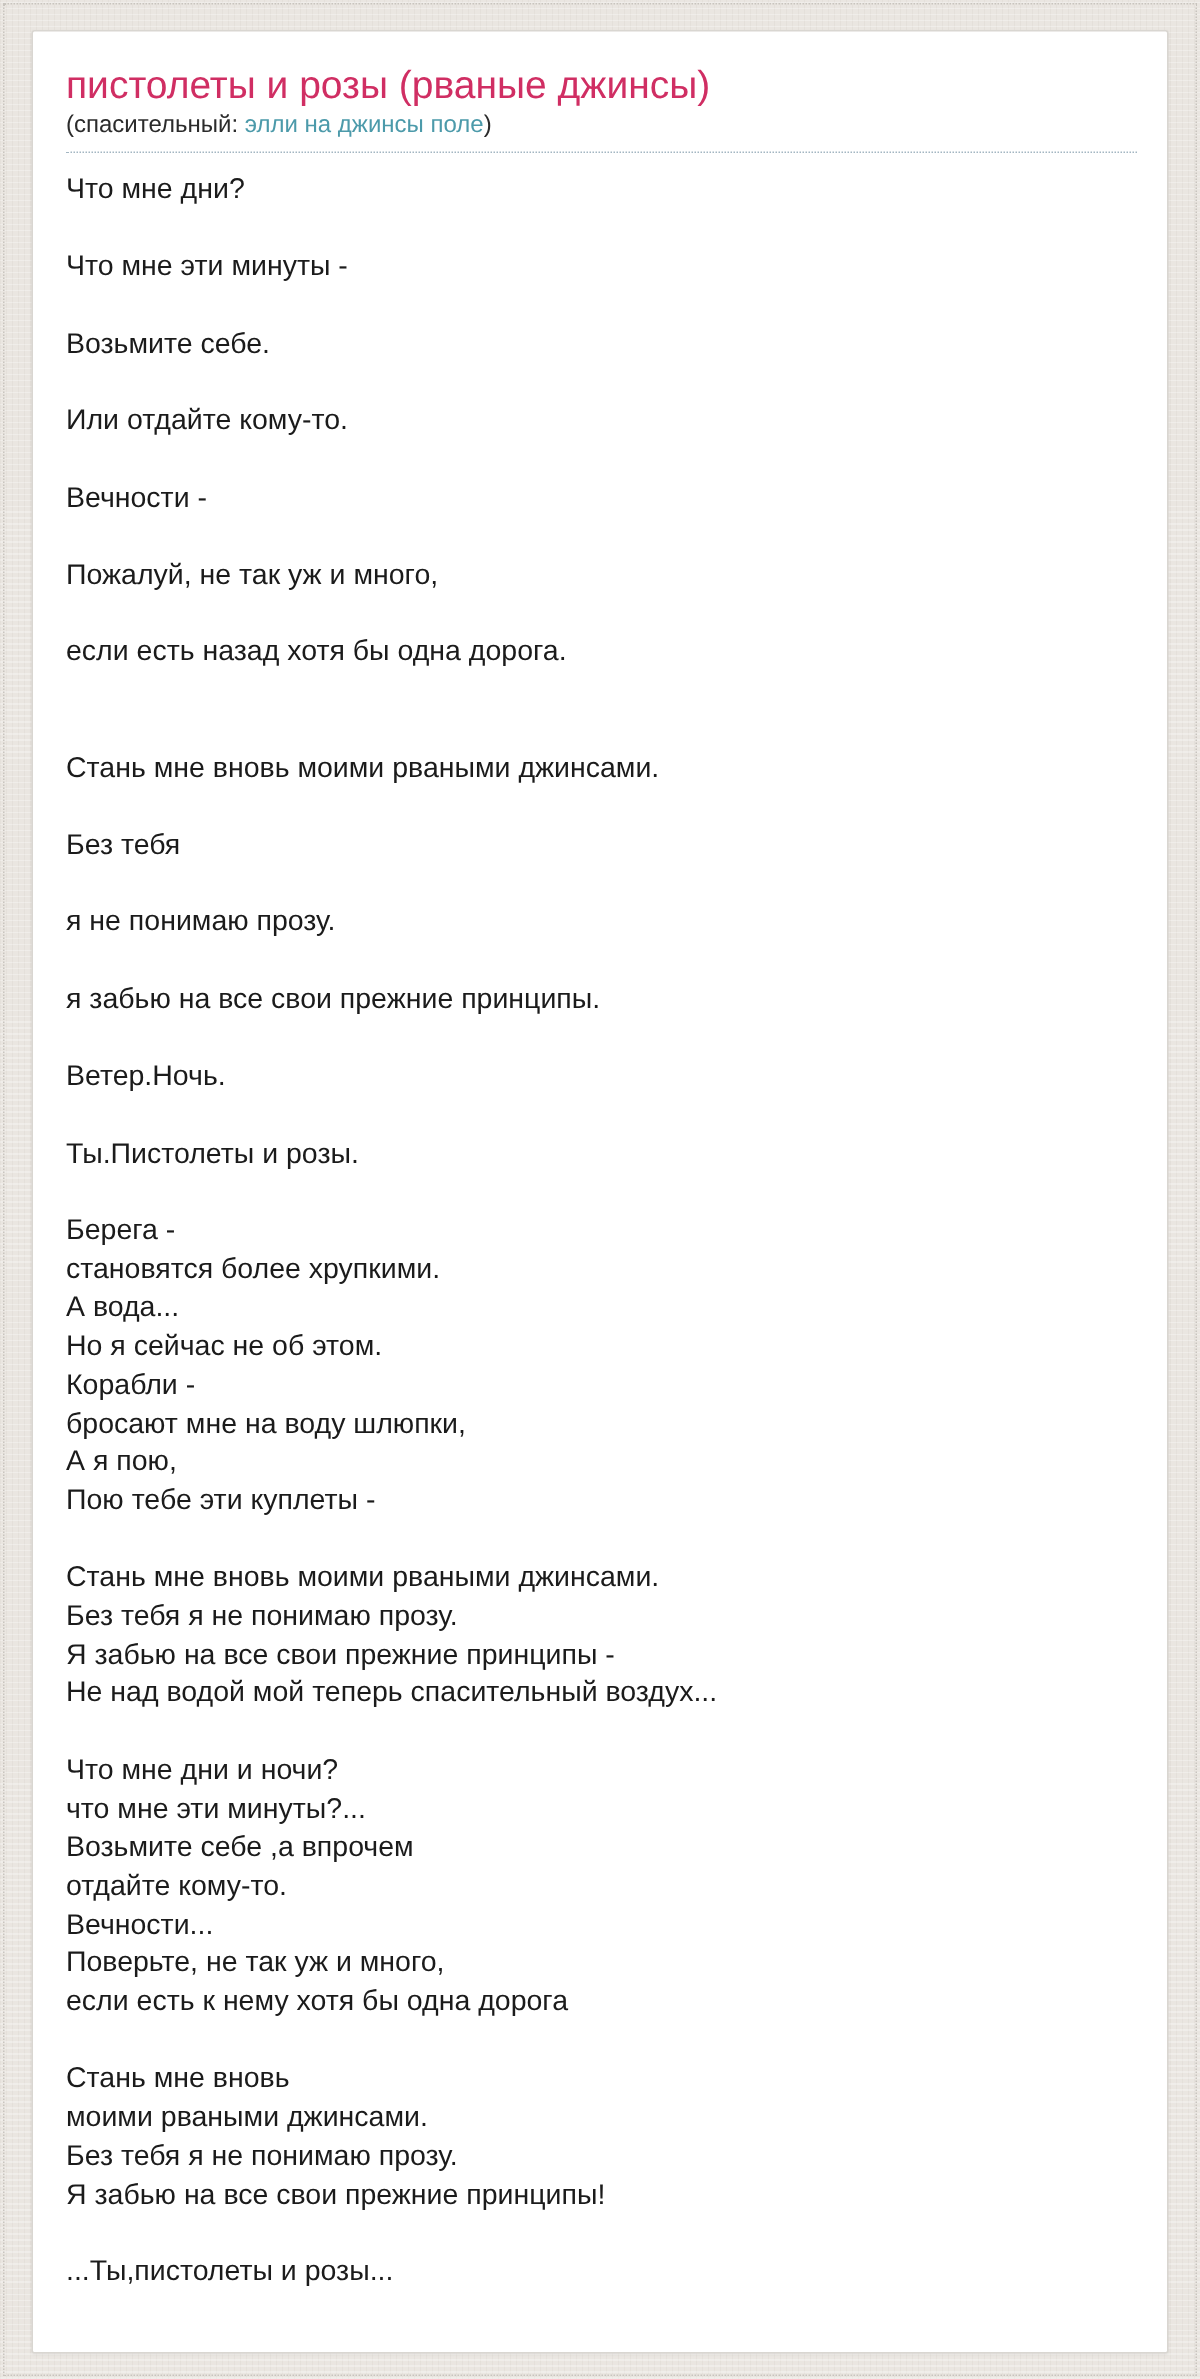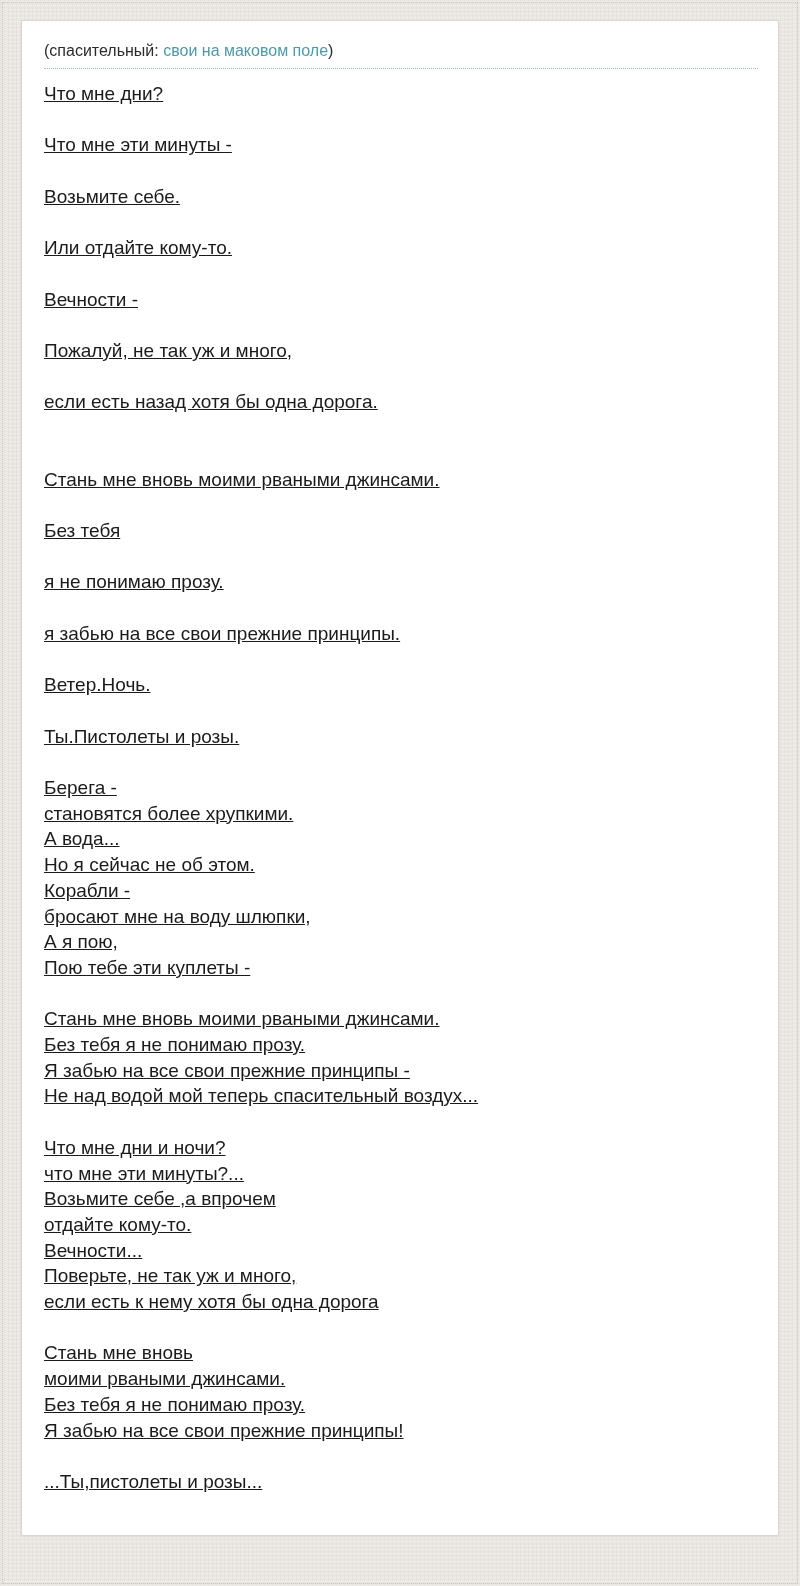--- a/index.html
+++ b/index.html
@@ -51,31 +51,31 @@
     color: #4c9aaa;
     text-decoration: none;
     cursor: pointer;
   }
   .lyrics {
     margin-top: 12px;
     font-size: 19px;
     line-height: 25.7px;
     color: #1b1b1b;
     white-space: pre-line;
-    text-decoration: underline;
   }
 </style>
 </head>
 <body>
 
 <div class="page-frame"></div>
 
 <div class="card">
+  <h1 class="song-title">пистолеты и розы (рваные джинсы)</h1>
 
-  <p class="artist-line"><span>(спасительный:</span> <a class="artist-link">свои на маковом поле</a><span>)</span></p>
+  <p class="artist-line"><span>(спасительный:</span> <a class="artist-link">элли на джинсы поле</a><span>)</span></p>
 
   <div class="lyrics">Что мне дни?
 
 Что мне эти минуты -
 
 Возьмите себе.
 
 Или отдайте кому-то.
 
 Вечности -

